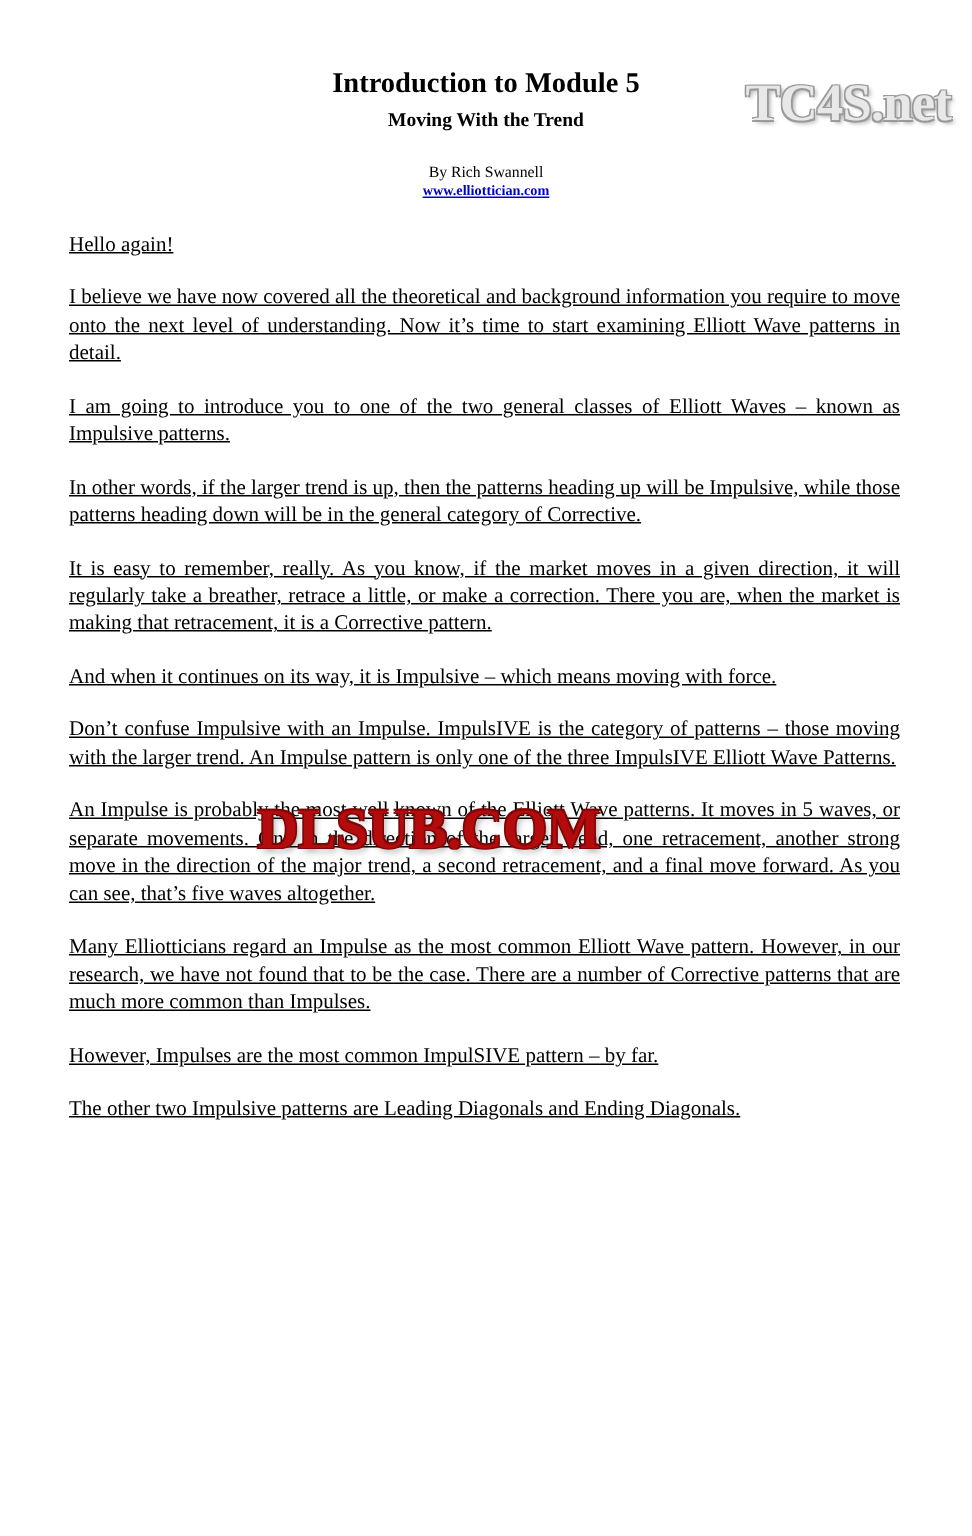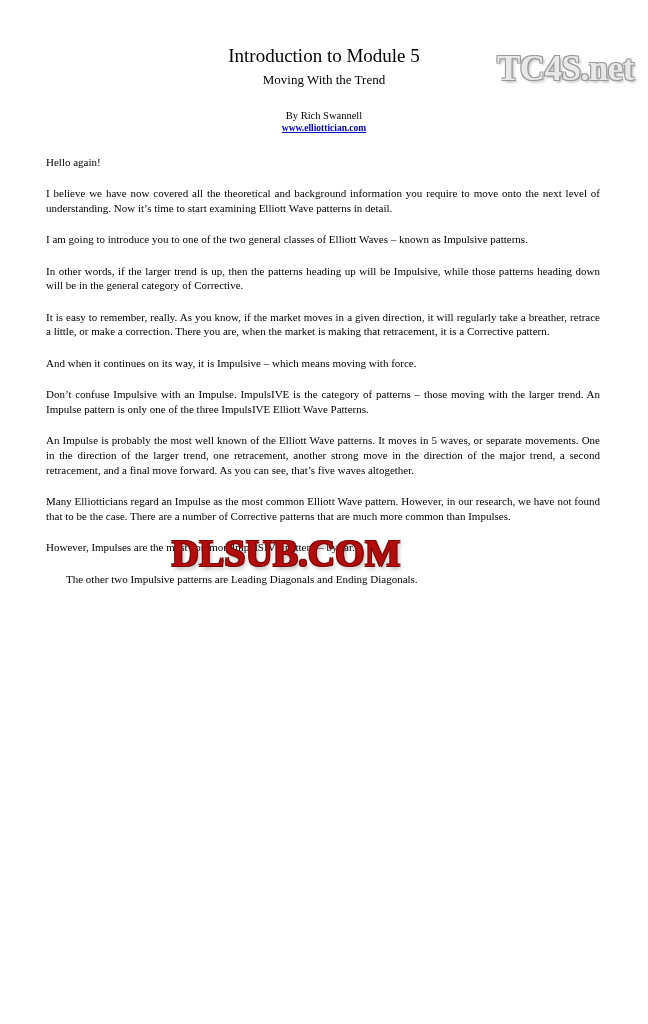--- a/index.html
+++ b/index.html
@@ -39,28 +39,28 @@
        1px  1px 0 #9a9a9a,
        2px  2px 3px rgba(0,0,0,0.35);
     white-space: nowrap;
     pointer-events: none;
   }
 
   
   .doc-title {
     text-align: center;
     font-size: 19px;
-    font-weight: normal;
+    font-weight: bold;
     margin: 45px 0 0 0;
     line-height: 1.2;
   }
   .doc-subtitle {
     text-align: center;
     font-size: 13px;
-    font-weight: normal;
+    font-weight: bold;
     margin: 4px 0 0 0;
   }
   .byline {
     text-align: center;
     font-size: 10.5px;
     margin: 22px 0 0 0;
   }
   .site-link {
     display: block;
     text-align: center;
@@ -70,30 +70,30 @@
     text-decoration: underline;
     margin: 2px 0 0 0;
   }
 
   
   .content {
     margin: 0 48px 0 46px;
     padding-top: 22px;
   }
   .para {
-    font-size: 11px;
+    font-size: 14px;
     line-height: 1.32;
     text-align: justify;
     margin: 0 0 17px 0;
     -webkit-hyphens: none;
     hyphens: none;
+    text-decoration: underline;
   }
   .para.last {
     margin-bottom: 0;
-    margin-left: 20px;
   }
 
   
   .wm-center {
     position: absolute;
     top: 486px;
     left: 0;
     width: 572px;
     text-align: center;
     font-family: "Liberation Serif", serif;

